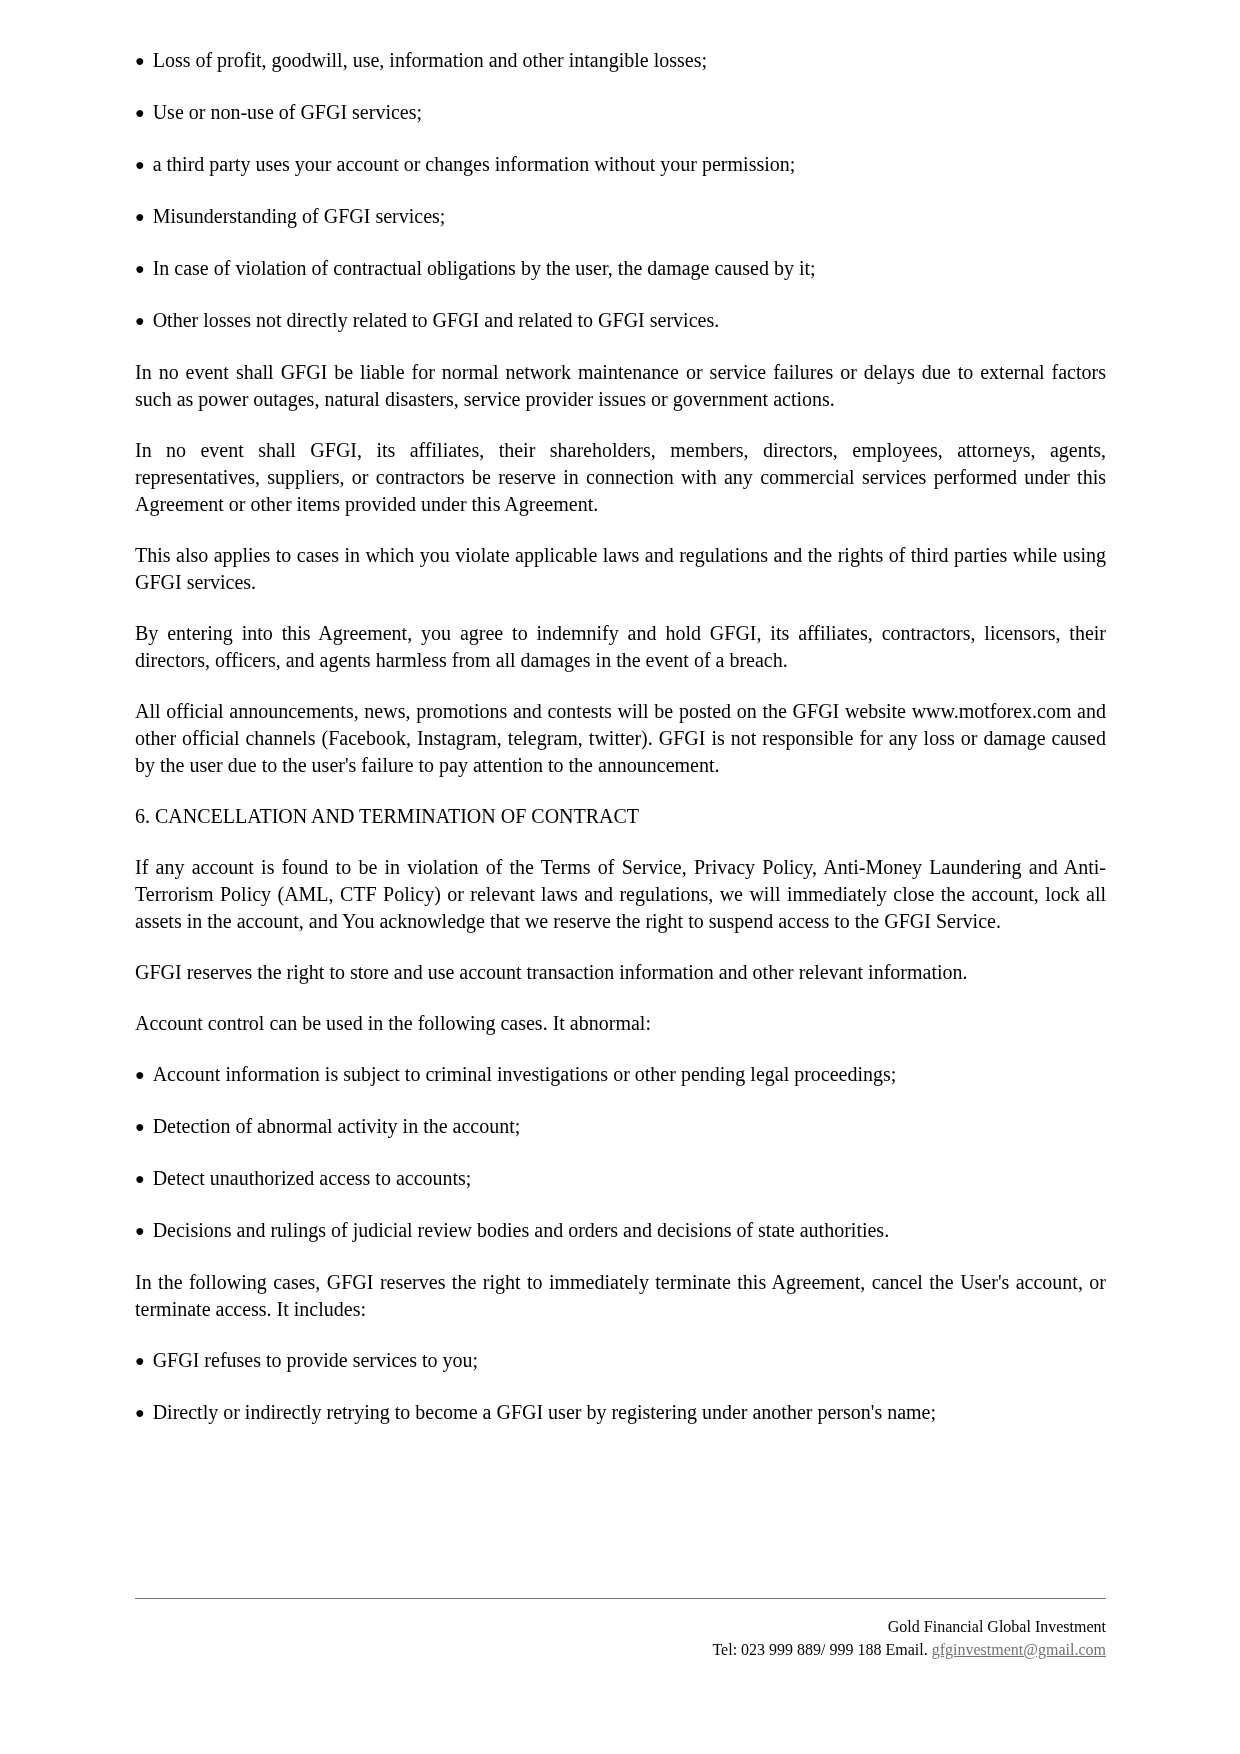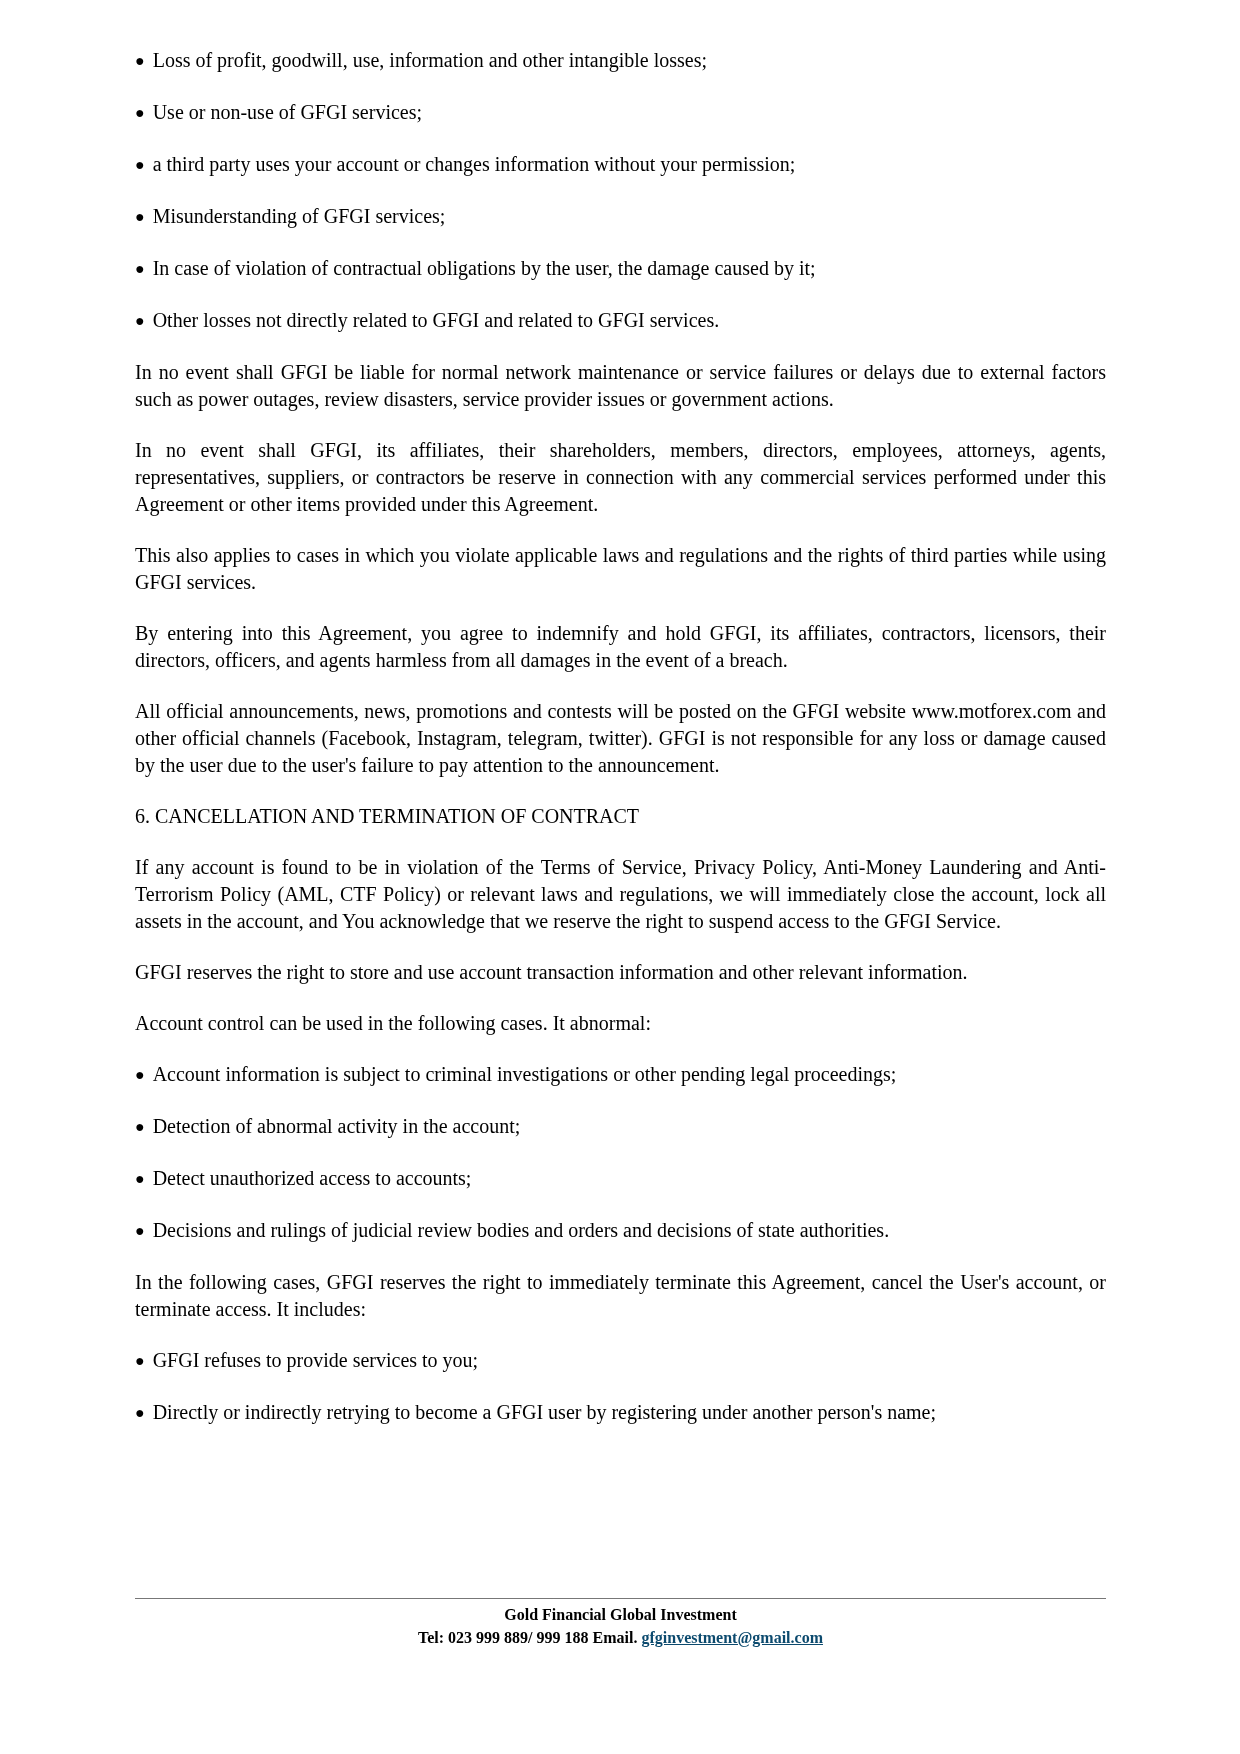--- a/index.html
+++ b/index.html
@@ -49,31 +49,30 @@
   }
   .bullet-text {
     flex: 1 1 auto;
   }
   .footer {
     position: absolute;
     left: 135px;
     right: 134px;
     top: 1598px;
     border-top: 1px solid #777777;
-    padding-top: 5px;
+    padding-top: 17px;
     font-size: 16px;
     line-height: 22.5px;
-    text-align: center;
-    font-weight: bold;
+    text-align: right;
   }
   .footer-line {
     margin: 0;
   }
   .email-link {
-    color: #0c4a6e;
+    color: #737373;
     text-decoration: underline;
     cursor: pointer;
   }
 </style>
 </head>
 <body>
 
 <div class="page">
 
   <div class="content" id="document-blocks">
@@ -94,21 +93,21 @@
         <span class="bullet-text">Misunderstanding of GFGI services;</span>
       </div>
       <div class="bullet-item">
         <span class="bullet-marker">●</span>
         <span class="bullet-text">In case of violation of contractual obligations by the user, the damage caused by it;</span>
       </div>
       <div class="bullet-item">
         <span class="bullet-marker">●</span>
         <span class="bullet-text">Other losses not directly related to GFGI and related to GFGI services.</span>
       </div>
-      <div class="para">In no event shall GFGI be liable for normal network maintenance or service failures or delays due to external factors such as power outages, review disasters, service provider issues or government actions.</div>
+      <div class="para">In no event shall GFGI be liable for normal network maintenance or service failures or delays due to external factors such as power outages, natural disasters, service provider issues or government actions.</div>
       <div class="para">In no event shall GFGI, its affiliates, their shareholders, members, directors, employees, attorneys, agents, representatives, suppliers, or contractors be reserve in connection with any commercial services performed under this Agreement or other items provided under this Agreement.</div>
       <div class="para">This also applies to cases in which you violate applicable laws and regulations and the rights of third parties while using GFGI services.</div>
       <div class="para">By entering into this Agreement, you agree to indemnify and hold GFGI, its affiliates, contractors, licensors, their directors, officers, and agents harmless from all damages in the event of a breach.</div>
       <div class="para">All official announcements, news, promotions and contests will be posted on the GFGI website www.motforex.com and other official channels (Facebook, Instagram, telegram, twitter). GFGI is not responsible for any loss or damage caused by the user due to the user's failure to pay attention to the announcement.</div>
       <div class="heading">6. CANCELLATION AND TERMINATION OF CONTRACT</div>
       <div class="para">If any account is found to be in violation of the Terms of Service, Privacy Policy, Anti-Money Laundering and Anti-Terrorism Policy (AML, CTF Policy) or relevant laws and regulations, we will immediately close the account, lock all assets in the account, and You acknowledge that we reserve the right to suspend access to the GFGI Service.</div>
       <div class="para">GFGI reserves the right to store and use account transaction information and other relevant information.</div>
       <div class="para">Account control can be used in the following cases. It abnormal:</div>
       <div class="bullet-item">
         <span class="bullet-marker">●</span>

